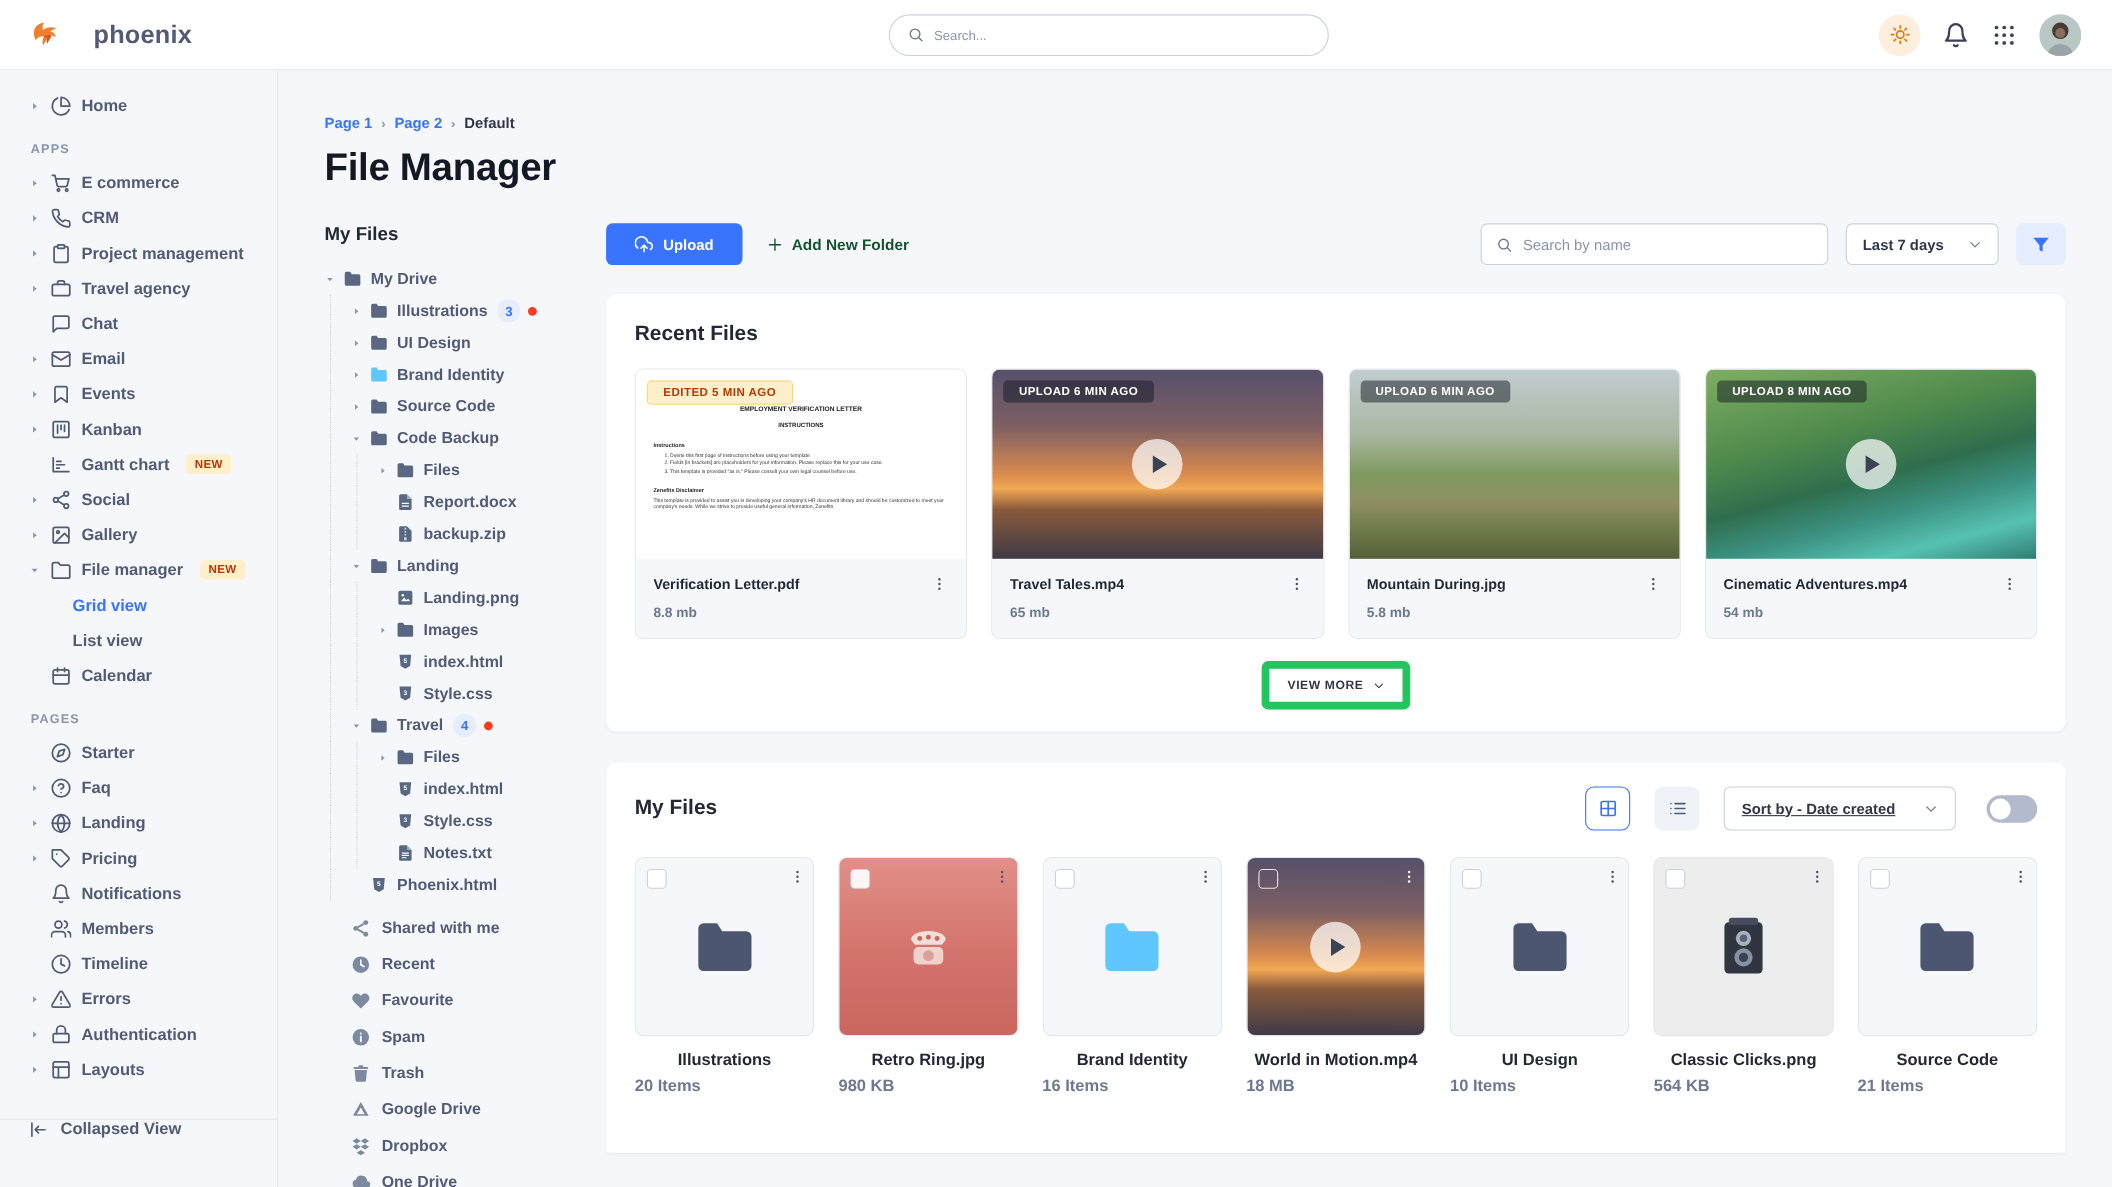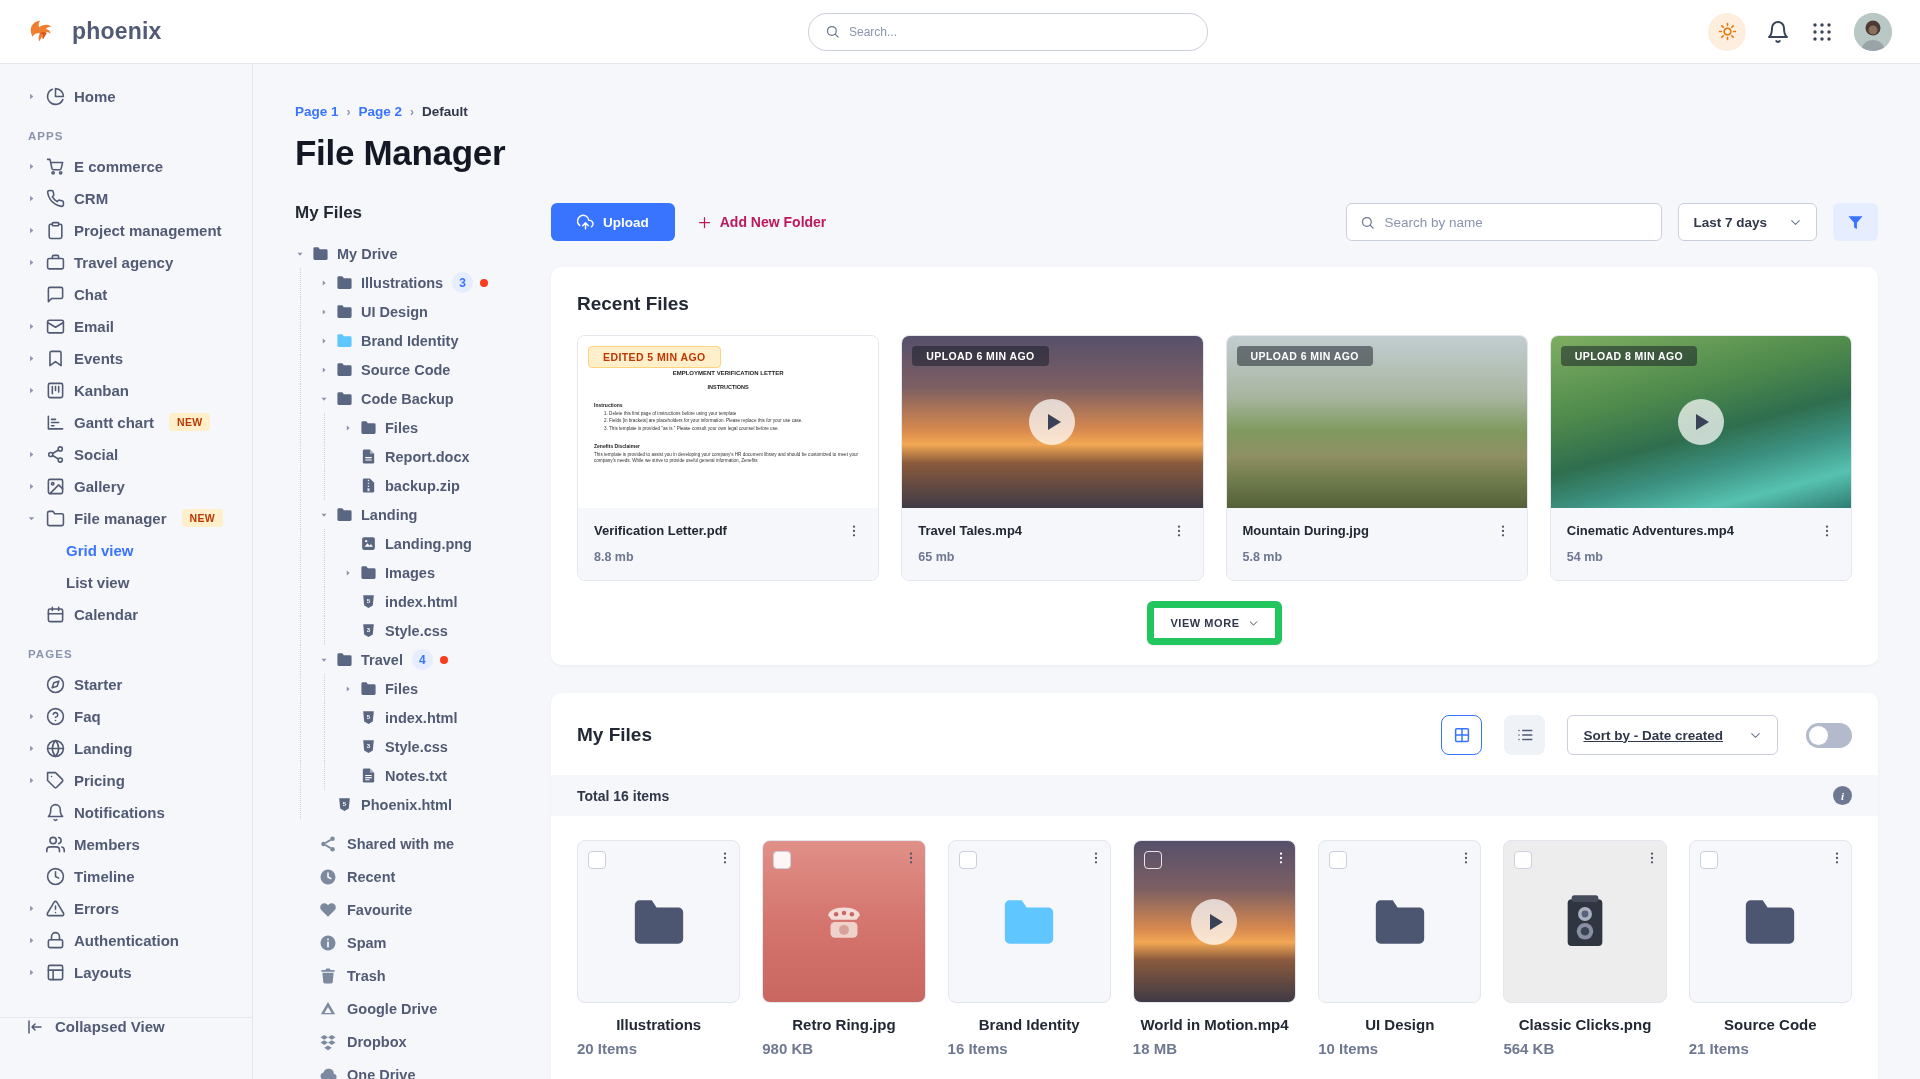--- a/index.html
+++ b/index.html
@@ -3,21 +3,21 @@
 <meta charset="utf-8">
 <style>
   * { margin:0; padding:0; box-sizing:border-box; }
   html,body { width:1920px; height:1079px; overflow:hidden; background:#f5f7fa;
     font-family:"Liberation Sans", sans-serif; color:#31374a; }
   .app { width:1920px; height:1079px; overflow:hidden; display:flex; flex-direction:column; }
 
   
   .topbar { height:64px; background:#fff; border-bottom:1px solid #e3e6ed;
     display:flex; align-items:center; padding:0 28px; flex-shrink:0; }
-  .brand { display:flex; align-items:center; gap:14px; width:260px; }
+  .brand { display:flex; align-items:center; gap:27px; width:260px; }
   .brand-mark { width:30px; height:30px; }
   .brand-name { font-size:23px; font-weight:700; color:#525b75; letter-spacing:.2px; }
   .top-search { margin-left:520px; width:400px; height:38px; border:1px solid #cbd0dd; border-radius:19px;
     background:#fff; display:flex; align-items:center; padding:0 16px; gap:9px; }
   .top-search input { border:none; outline:none; flex:1; font-size:12px; color:#31374a;
     font-family:"Liberation Sans", sans-serif; background:transparent; }
   .top-search input::placeholder { color:#8a94ad; }
   .top-right { margin-left:auto; display:flex; align-items:center; gap:20px; }
   .theme-btn { width:38px; height:38px; border-radius:50%; background:#fdeedd;
     display:flex; align-items:center; justify-content:center; cursor:pointer; }
@@ -78,21 +78,21 @@
   .root-ic { width:18px; height:18px; margin:0 10px 0 24px; color:#7d899e; flex-shrink:0; }
 
   
   .work-col { flex:1; min-width:0; }
 
   .toolbar { display:flex; align-items:center; margin-bottom:26px; }
   .btn-upload { height:38px; background:#3874ff; color:#fff; border:none; border-radius:6px;
     font-family:"Liberation Sans", sans-serif; font-size:13.5px; font-weight:700; padding:0 26px;
     display:flex; align-items:center; gap:9px; cursor:pointer; }
   .btn-upload .bic { width:17px; height:17px; color:#fff; }
-  .btn-addfolder { height:38px; background:transparent; border:none; color:#be185d;
+  .btn-addfolder { height:38px; background:transparent; border:none; color:#14532d;
     font-family:"Liberation Sans", sans-serif; font-size:14px; font-weight:700; margin-left:22px;
     display:flex; align-items:center; gap:8px; cursor:pointer; }
   .btn-addfolder .bic { width:15px; height:15px; }
   .tb-spacer { flex:1; }
   .name-search { width:316px; height:38px; border:1px solid #cbd0dd; border-radius:6px; background:#fff;
     display:flex; align-items:center; gap:9px; padding:0 13px; }
   .name-search .bic { width:15px; height:15px; color:#6e7891; flex-shrink:0; }
   .name-search input { border:none; outline:none; flex:1; min-width:0; font-size:13.5px;
     font-family:"Liberation Sans", sans-serif; color:#31374a; background:transparent; }
   .name-search input::placeholder { color:#8a94ad; }
@@ -1186,24 +1186,20 @@
                       <svg class="ic" viewBox="0 0 24 24" fill="none" stroke="currentColor" stroke-width="2" stroke-linecap="round" stroke-linejoin="round">
                         <path d="M5 8.5l7 7 7-7"></path>
                       </svg>
                     </span>
                 </div>
                 <div class="switch">
                     <span class="knob"></span>
                   </div>
               </div>
             </div>
-            <div class="total-strip">
-              <span class="total-text">Total 16 items</span>
-              <span class="info-chip">i</span>
-            </div>
             <div class="files-grid" id="files-grid">
                 <div class="gitem">
                   <div class="gi-thumb ">
                     <span class="gi-check"></span>
                     <span class="kebab gi-kebab">
                       <svg class="ic" viewBox="0 0 24 24" fill="currentColor" stroke="none">
                         <circle cx="12" cy="5.5" r="1.7"></circle>
                         <circle cx="12" cy="12" r="1.7"></circle>
                         <circle cx="12" cy="18.5" r="1.7"></circle>
                       </svg>

